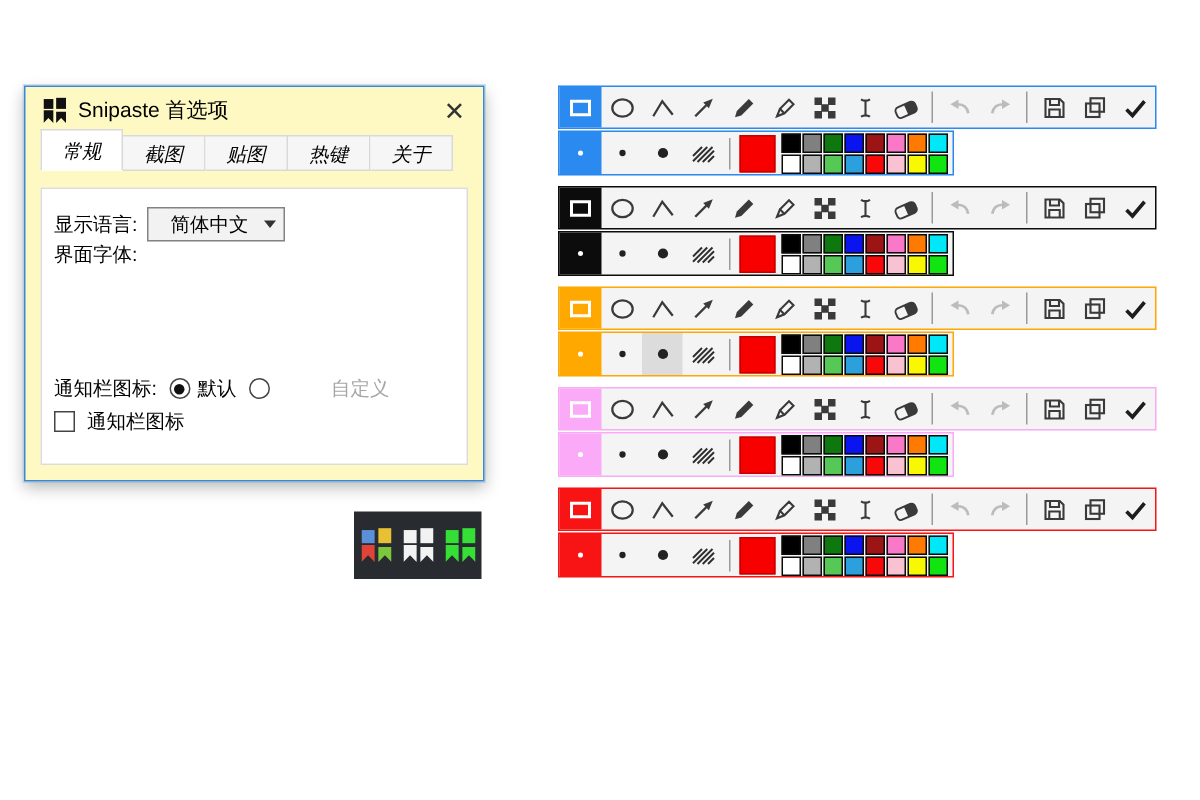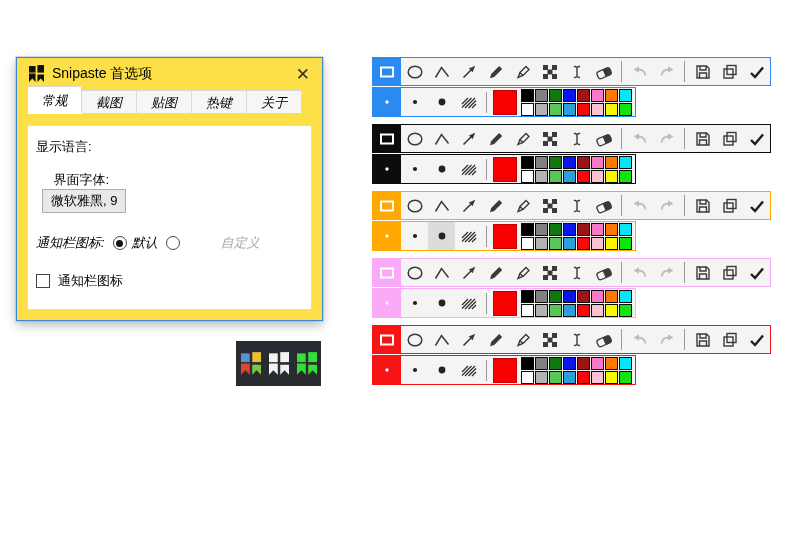--- a/index.html
+++ b/index.html
@@ -1,20 +1,20 @@
 <!DOCTYPE html>
 <html><head>
 <meta charset="utf-8">
 <style>
   html,body{margin:0;padding:0;overflow:hidden;}
   body{width:800px;height:533px;position:relative;background:#ffffff;
        font-family:"Liberation Sans",sans-serif;-webkit-font-smoothing:antialiased;}
 
   
-  .dialog{position:absolute;left:16px;top:57px;width:307px;height:264px;background:#fde047;
+  .dialog{position:absolute;left:16px;top:57px;width:307px;height:264px;background:#fef9c3;
           border:1px solid #3a87d8;box-sizing:border-box;
           box-shadow:0 0 0 1px rgba(130,175,225,.35),0 4px 10px rgba(0,0,0,.28);}
   .titlebar{position:absolute;top:0;left:0;right:0;height:32px;display:flex;align-items:center;padding:0 12px;}
   .title-text{font-size:14px;color:#000;margin-left:8px;}
   .close-btn{margin-left:auto;font-size:17px;color:#333;line-height:1;cursor:default;}
 
   .tabs{position:absolute;left:10px;top:28px;height:28px;display:flex;align-items:flex-end;font-style:italic;}
   .tab{width:55px;height:24px;line-height:23px;text-align:center;font-size:13px;color:#000;
        background:#f6f6f6;border:1px solid #d9d9d9;border-left:none;box-sizing:border-box;}
   .tab:first-child{border-left:1px solid #d9d9d9;}
@@ -73,31 +73,32 @@
     <div class="tab active">常规</div>
     <div class="tab">截图</div>
     <div class="tab">贴图</div>
     <div class="tab">热键</div>
     <div class="tab">关于</div>
   </div>
 
   <div class="panel">
     <div class="frow" style="top:12px;">
       <span>显示语言:</span>
-    </div>
-
-    <div class="frow" style="top:45px;flex-direction:column;">
+      <div class="combo">
+        <span class="combo-text">简体中文</span>
+        <span class="combo-arrow"></span>
+      </div>
+    </div>
+
+    <div class="frow" style="top:35px;">
       <span>界面字体:</span>
-      <div class="font-btn">
-        <span>微软雅黑, 9</span>
-      </div>
-    </div>
-
-
-    <div class="frow" style="top:108px;font-style:italic;">
+    </div>
+
+
+    <div class="frow" style="top:124px;">
       <span>通知栏图标:</span>
       <span class="radio checked"></span>
       <span>默认</span>
       <span class="radio"></span>
       <span class="custom-label">自定义</span>
     </div>
 
     <div class="frow" style="top:146px;">
       <span class="checkbox"></span>
       <span>通知栏图标</span>

